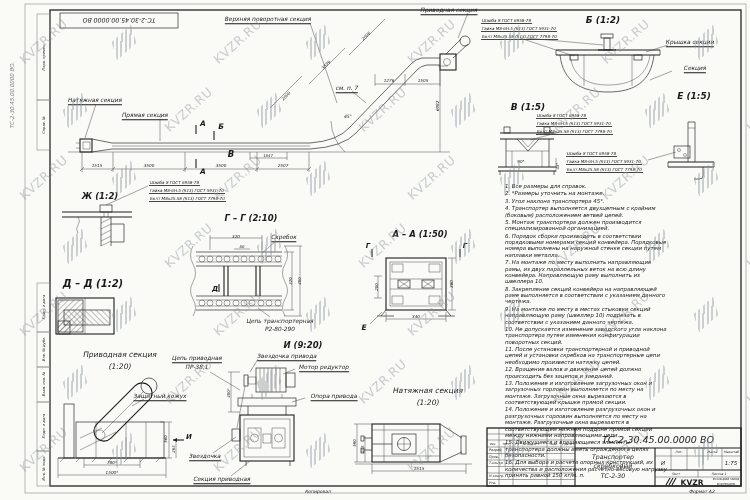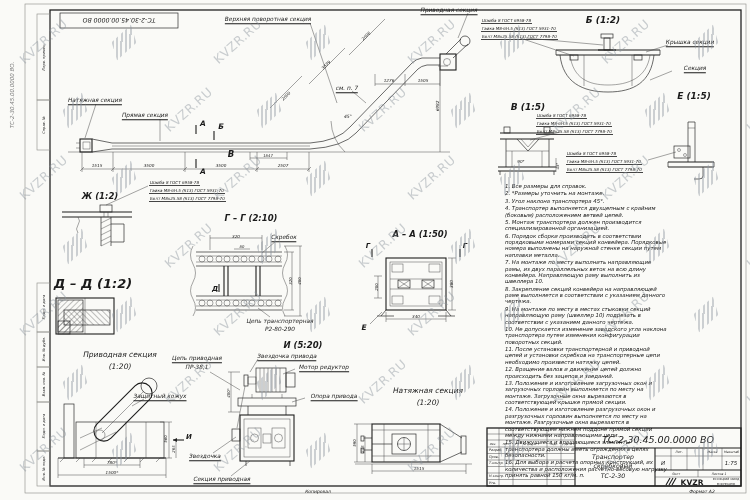--- a/index.html
+++ b/index.html
@@ -310,22 +310,22 @@
       <div class="lbl" style="left: 242px; top: 246px; font-size: 3.8px; transform: translate(-50%, -50%) rotate(0deg);">80</div>
       <div class="lbl" style="left: 290px; top: 281px; font-size: 4px; transform: translate(-50%, -50%) rotate(-90deg);">320</div>
       <div class="lbl" style="left: 299px; top: 281px; font-size: 4px; transform: translate(-50%, -50%) rotate(-90deg);">400</div>
       <div class="lbl b" style="left: 420px; top: 234px; font-size: 8.5px; transform: translate(-50%, -50%) rotate(0deg);">А – А (1:50)</div>
       <div class="lbl b" style="left: 368px; top: 246px; font-size: 7px; transform: translate(-50%, -50%) rotate(0deg);">Г</div>
       <div class="lbl b" style="left: 465px; top: 246px; font-size: 7px; transform: translate(-50%, -50%) rotate(0deg);">Г</div>
       <div class="lbl b" style="left: 364px; top: 327px; font-size: 7.5px; transform: translate(-50%, -50%) rotate(0deg);">Е</div>
       <div class="lbl" style="left: 416px; top: 316px; font-size: 4.2px; transform: translate(-50%, -50%) rotate(0deg);">340</div>
       <div class="lbl" style="left: 451px; top: 284px; font-size: 4.2px; transform: translate(-50%, -50%) rotate(-90deg);">380</div>
       <div class="lbl" style="left: 376px; top: 287px; font-size: 4px; transform: translate(-50%, -50%) rotate(-90deg);">200</div>
-      <div class="lbl b" style="left: 93px; top: 283px; font-size: 13px; transform: translate(-50%, -50%) rotate(0deg);">Д – Д (1:2)</div>
-      <div class="lbl b" style="left: 303px; top: 345px; font-size: 8.5px; transform: translate(-50%, -50%) rotate(0deg);">И (5:20)</div>
+      <div class="lbl b" style="left: 93px; top: 283px; font-size: 10px; transform: translate(-50%, -50%) rotate(0deg);">Д – Д (1:2)</div>
+      <div class="lbl b" style="left: 303px; top: 345px; font-size: 8.5px; transform: translate(-50%, -50%) rotate(0deg);">И (9:20)</div>
       <div class="lbl u" style="left: 287px; top: 357px; font-size: 5.8px; transform: translate(-50%, -50%) rotate(0deg);">Звездочка привода</div>
       <div class="lbl u" style="left: 324px; top: 368px; font-size: 5.8px; transform: translate(-50%, -50%) rotate(0deg);">Мотор редуктор</div>
       <div class="lbl u" style="left: 334px; top: 397px; font-size: 5.8px; transform: translate(-50%, -50%) rotate(0deg);">Опора привода</div>
       <div class="lbl u" style="left: 197px; top: 359px; font-size: 5.8px; transform: translate(-50%, -50%) rotate(0deg);">Цепь приводная</div>
       <div class="lbl" style="left: 197px; top: 367px; font-size: 5.8px; transform: translate(-50%, -50%) rotate(0deg);">ПР-38,1</div>
       <div class="lbl u" style="left: 205px; top: 457px; font-size: 5.8px; transform: translate(-50%, -50%) rotate(0deg);">Звездочка</div>
       <div class="lbl u" style="left: 222px; top: 480px; font-size: 5.8px; transform: translate(-50%, -50%) rotate(0deg);">Секция приводная</div>
       <div class="lbl" style="left: 228px; top: 393px; font-size: 4px; transform: translate(-50%, -50%) rotate(-90deg);">400*</div>
       <div class="lbl" style="left: 120px; top: 354px; font-size: 7.5px; transform: translate(-50%, -50%) rotate(0deg);">Приводная секция</div>
       <div class="lbl" style="left: 120px; top: 366px; font-size: 7.5px; transform: translate(-50%, -50%) rotate(0deg);">(1:20)</div>

